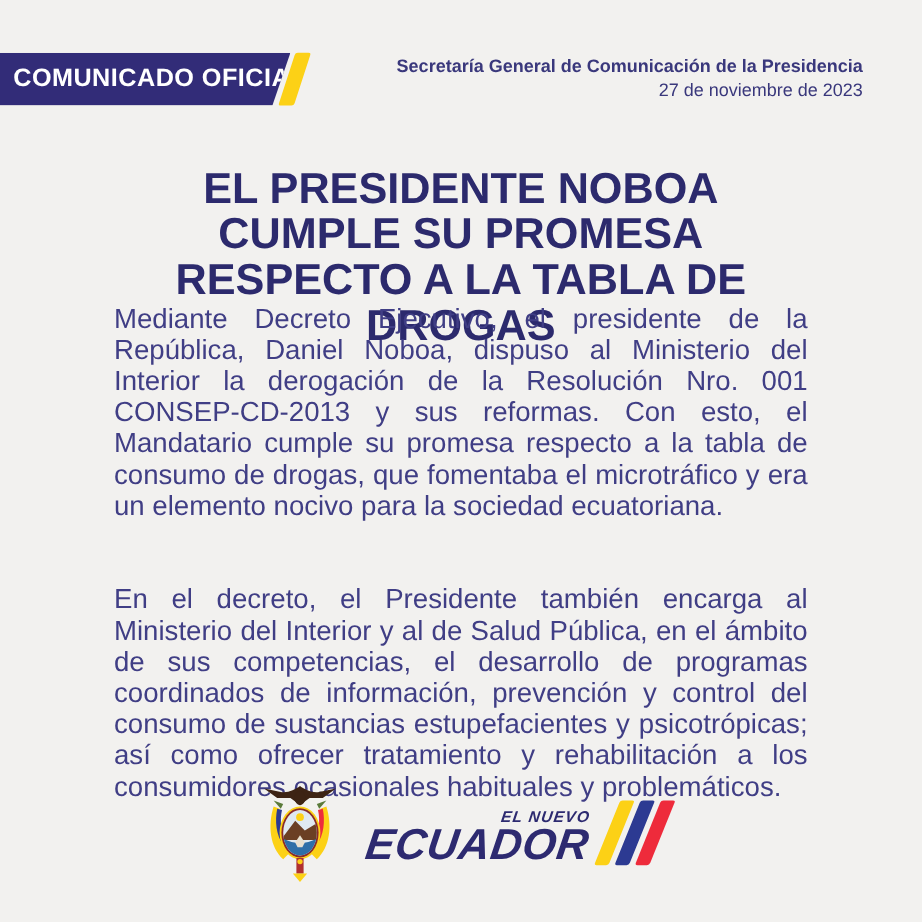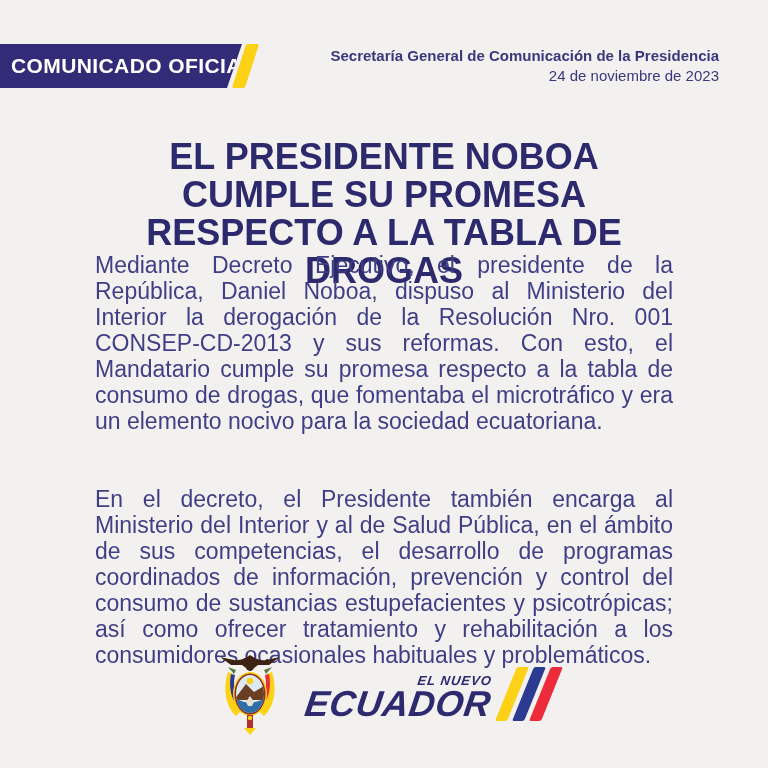--- a/index.html
+++ b/index.html
@@ -91,21 +91,21 @@
 
   <div class="badge-wrap">
     <div class="badge" style="background: rgb(50, 44, 120);">
       <span class="badge-label">COMUNICADO OFICIAL</span>
     </div>
     <div class="badge-accent" style="background: rgb(252, 209, 22);"></div>
   </div>
 
   <div class="header-right">
     <div class="header-org">Secretaría General de Comunicación de la Presidencia</div>
-    <div class="header-date">24 de noviembre de 2023</div>
+    <div class="header-date">27 de noviembre de 2023</div>
   </div>
 
   <div class="title">EL PRESIDENTE NOBOA CUMPLE SU PROMESA RESPECTO A LA TABLA DE DROGAS</div>
 
   <div class="body-text">
     <p>Mediante Decreto Ejecutivo, el presidente de la República, Daniel Noboa, dispuso al Ministerio del Interior la derogación de la Resolución Nro. 001 CONSEP-CD-2013 y sus reformas. Con esto, el Mandatario cumple su promesa respecto a la tabla de consumo de drogas, que fomentaba el microtráfico y era un elemento nocivo para la sociedad ecuatoriana.</p>
     <p>En el decreto, el Presidente también encarga al Ministerio del Interior y al de Salud Pública, en el ámbito de sus competencias, el desarrollo de programas coordinados de información, prevención y control del consumo de sustancias estupefacientes y psicotrópicas; así como ofrecer tratamiento y rehabilitación a los consumidores ocasionales habituales y problemáticos.</p>
   </div>
 
   <div class="footer">

